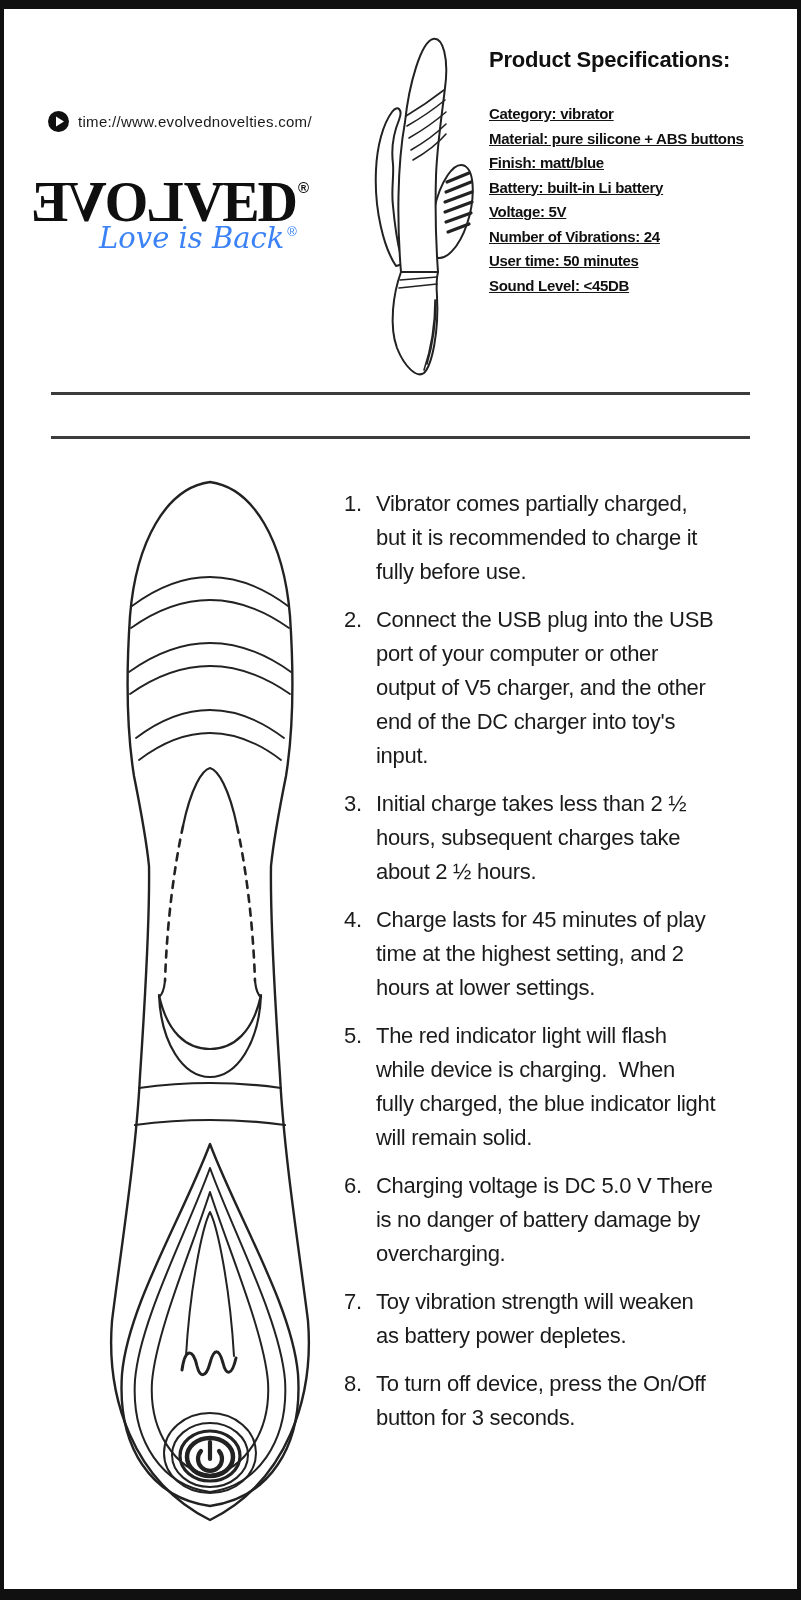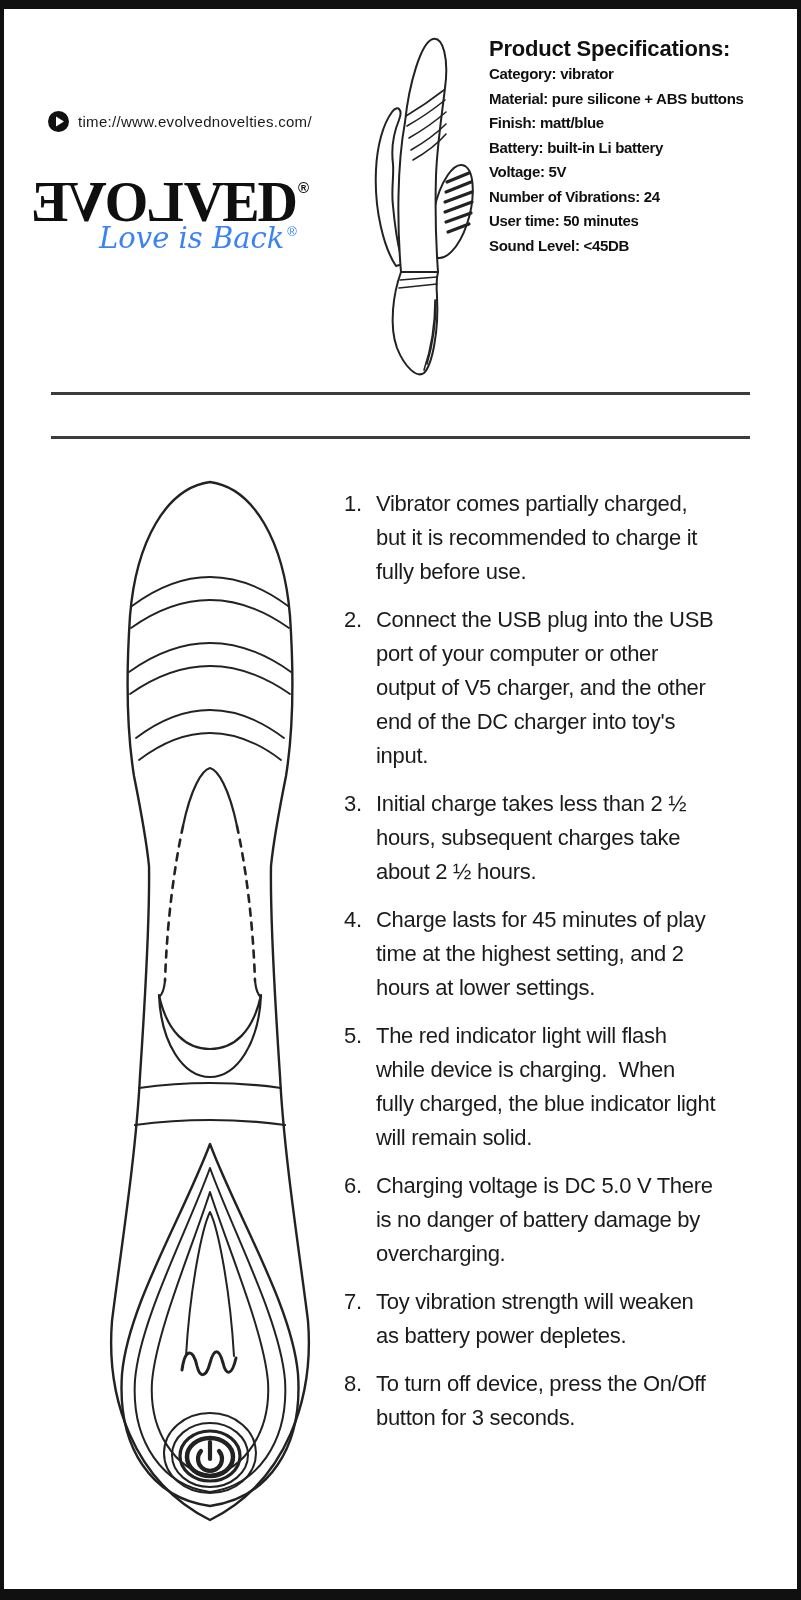--- a/index.html
+++ b/index.html
@@ -20,23 +20,23 @@
 
   
   .logo{position:absolute;left:33px;top:174px;width:332px;}
   .logo-word{font-family:"Liberation Serif",serif;font-weight:bold;font-size:56px;line-height:1;letter-spacing:-2px;color:#0f0f0f;white-space:nowrap;}
   .logo-mirror{display:inline-block;transform:scaleX(-1);}
   .logo-reg{display:inline-block;transform:none;font-family:"Liberation Sans",sans-serif;font-weight:bold;font-size:15px;vertical-align:28px;letter-spacing:0;margin-left:2px;}
   .tagline{margin-top:-9px;text-align:center;font-family:"DejaVu Serif",serif;font-style:italic;font-weight:normal;font-size:29px;color:#3b82f6;padding-right:2px;}
   .tagline-reg{font-family:"Liberation Sans",sans-serif;font-style:normal;font-size:13px;vertical-align:12px;margin-left:3px;}
 
   
-  .specs{position:absolute;left:489px;top:36px;width:306px;}
+  .specs{position:absolute;left:489px;top:47px;width:306px;}
   .specs-title{font-size:22px;font-weight:bold;letter-spacing:-.2px;color:#101010;}
-  .specs-items{}
+  .specs-items{margin-top:29px;text-decoration:underline;}
   .spec-item{font-size:15px;font-weight:bold;line-height:24.5px;letter-spacing:-.3px;white-space:pre;color:#101010;}
 
   
   .rule{position:absolute;left:51px;width:699px;height:3px;background:#3c3c3c;}
   .rule-1{top:392px;}
   .rule-2{top:436px;}
 
   
   .illus-top{position:absolute;left:334px;top:24px;}
   .illus-main{position:absolute;left:104px;top:476px;}

